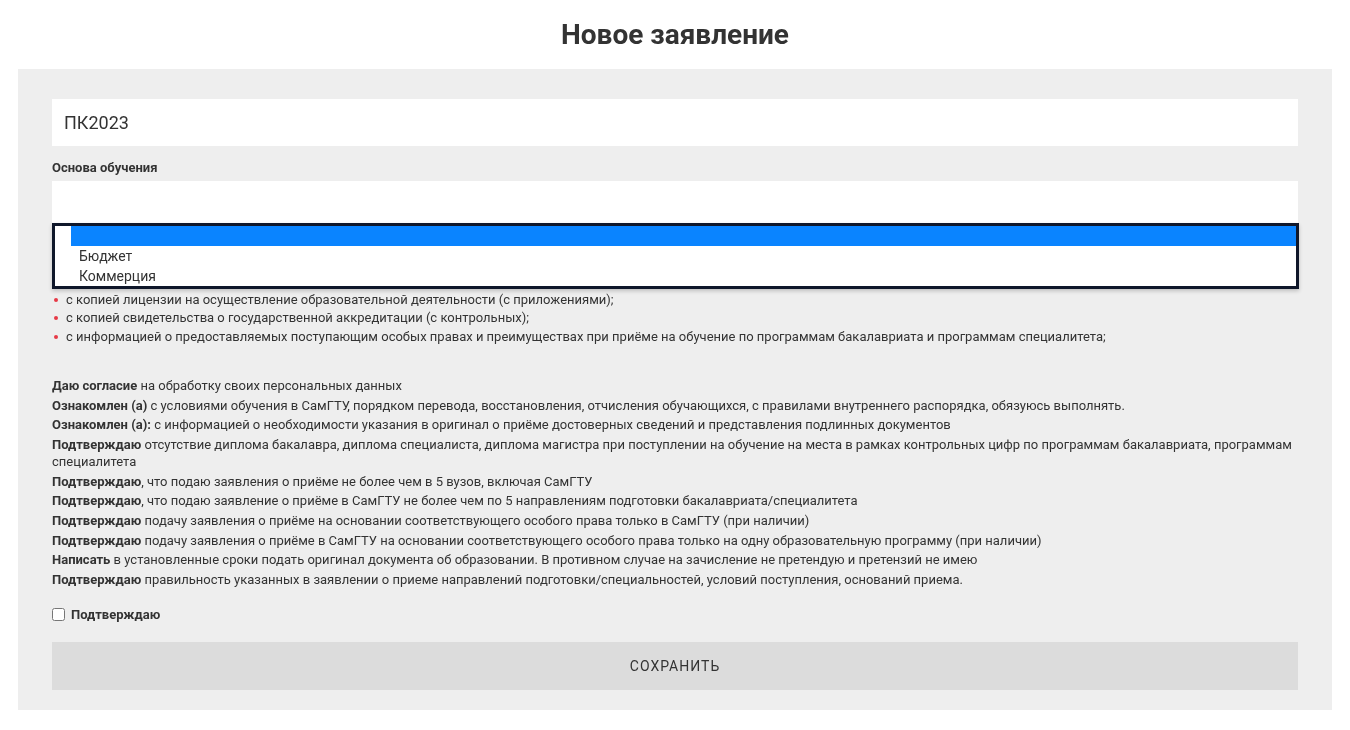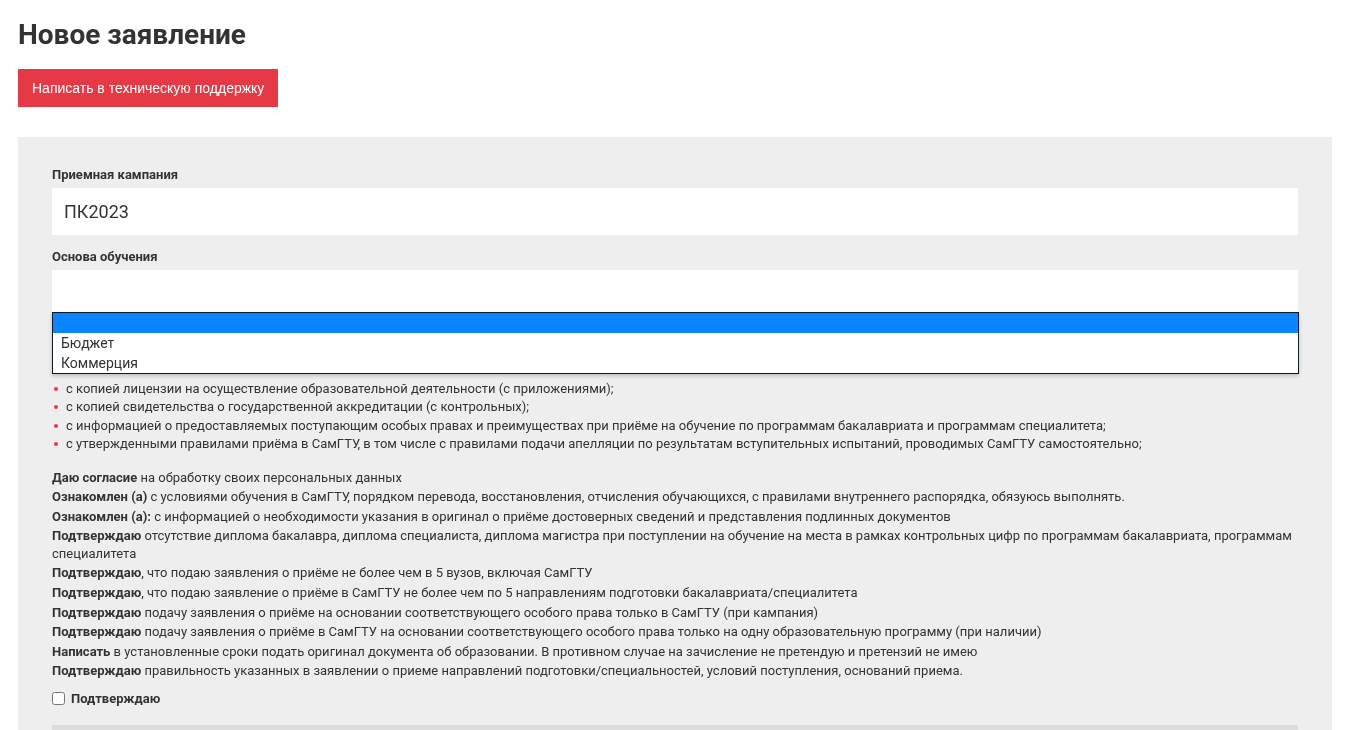--- a/index.html
+++ b/index.html
@@ -14,20 +14,21 @@
       font-size: 14px;
     }
     .page-header {
       padding: 18px 18px 0 18px;
     }
     .page-title {
       font-size: 28px;
       font-weight: 700;
       color: #333;
       margin-bottom: 18px;
+      text-align: center;
     }
     .support-button {
       display: inline-block;
       background: #e63946;
       color: #fff;
       padding: 11px 14px;
       font-size: 14px;
       border: none;
       cursor: pointer;
       margin-bottom: 30px;
@@ -72,23 +73,24 @@
       color: #333;
       cursor: pointer;
       height: 42px;
     }
     .dropdown-menu {
       position: absolute;
       top: 100%;
       left: 0;
       right: -1px;
       background: #fff;
-      border: 1px solid #0f172a;
+      border: 3px solid #0f172a;
       box-shadow: 0 2px 4px rgba(0,0,0,0.2);
       z-index: 10;
+      padding-left: 16px;
     }
     .dropdown-option {
       padding: 2px 8px;
       font-size: 14px;
       color: #333;
       cursor: pointer;
     }
     .dropdown-option.selected {
       background: #0a84ff;
       color: #fff;
@@ -98,21 +100,21 @@
       font-size: 13px;
       line-height: 1.35;
       color: #333;
     }
     .info-heading {
       font-weight: 700;
       margin-bottom: 4px;
     }
     .bullet-list {
       list-style: none;
-      margin-bottom: 16px;
+      margin-bottom: 32px;
     }
     .bullet-list li {
       position: relative;
       padding-left: 14px;
       margin-bottom: 1px;
     }
     .bullet-list li::before {
       content: '';
       position: absolute;
       left: 2px;
@@ -122,21 +124,21 @@
       background: #e63946;
       border-radius: 50%;
     }
     .consent-block {
       margin-bottom: 2px;
     }
     .consent-block strong {
       font-weight: 700;
     }
     .consent-list {
-      margin-bottom: 10px;
+      margin-bottom: 18px;
     }
     .confirm-row {
       display: flex;
       align-items: center;
       gap: 6px;
       margin-bottom: 18px;
     }
     .confirm-checkbox {
       width: 13px;
       height: 13px;
@@ -156,57 +158,54 @@
       color: #333;
       cursor: pointer;
       font-family: inherit;
     }
   </style>
 </head>
 <body>
 
 <div class="page-header">
   <h1 class="page-title">Новое заявление</h1>
-  <button class="support-button">Написать в техническую поддержку</button>
 </div>
 
 <div class="form-panel">
 
-  <label class="field-label">Приемная кампания</label>
   <div class="select-wrapper">
     <div class="select-input">ПК2023</div>
   </div>
 
   <label class="field-label">Основа обучения</label>
   <div class="dropdown-container">
     <div class="dropdown-input"></div>
     <div class="dropdown-menu">
       <div class="dropdown-option selected">&nbsp;</div>
       <div class="dropdown-option">Бюджет</div>
       <div class="dropdown-option">Коммерция</div>
     </div>
   </div>
 
   <div class="info-section">
     <div class="info-heading">Ознакомлен (а):</div>
     <ul class="bullet-list">
       <li>с копией лицензии на осуществление образовательной деятельности (с приложениями);</li>
       <li>с копией свидетельства о государственной аккредитации (с контрольных);</li>
       <li>с информацией о предоставляемых поступающим особых правах и преимуществах при приёме на обучение по программам бакалавриата и программам специалитета;</li>
-      <li>с утвержденными правилами приёма в СамГТУ, в том числе с правилами подачи апелляции по результатам вступительных испытаний, проводимых СамГТУ самостоятельно;</li>
     </ul>
 
     <div class="consent-list">
       <div class="consent-block"><strong>Даю согласие</strong><span> на обработку своих персональных данных</span></div>
       <div class="consent-block"><strong>Ознакомлен (а)</strong><span> с условиями обучения в СамГТУ, порядком перевода, восстановления, отчисления обучающихся, с правилами внутреннего распорядка, обязуюсь выполнять.</span></div>
       <div class="consent-block"><strong>Ознакомлен (а):</strong><span> с информацией о необходимости указания в оригинал о приёме достоверных сведений и представления подлинных документов</span></div>
       <div class="consent-block"><strong>Подтверждаю</strong><span> отсутствие диплома бакалавра, диплома специалиста, диплома магистра при поступлении на обучение на места в рамках контрольных цифр по программам бакалавриата, программам специалитета</span></div>
       <div class="consent-block"><strong>Подтверждаю</strong><span>, что подаю заявления о приёме не более чем в 5 вузов, включая СамГТУ</span></div>
       <div class="consent-block"><strong>Подтверждаю</strong><span>, что подаю заявление о приёме в СамГТУ не более чем по 5 направлениям подготовки бакалавриата/специалитета</span></div>
-      <div class="consent-block"><strong>Подтверждаю</strong><span> подачу заявления о приёме на основании соответствующего особого права только в СамГТУ (при кампания)</span></div>
+      <div class="consent-block"><strong>Подтверждаю</strong><span> подачу заявления о приёме на основании соответствующего особого права только в СамГТУ (при наличии)</span></div>
       <div class="consent-block"><strong>Подтверждаю</strong><span> подачу заявления о приёме в СамГТУ на основании соответствующего особого права только на одну образовательную программу (при наличии)</span></div>
       <div class="consent-block"><strong>Написать</strong><span> в установленные сроки подать оригинал документа об образовании. В противном случае на зачисление не претендую и претензий не имею</span></div>
       <div class="consent-block"><strong>Подтверждаю</strong><span> правильность указанных в заявлении о приеме направлений подготовки/специальностей, условий поступления, оснований приема.</span></div>
     </div>
 
     <div class="confirm-row">
       <input type="checkbox" class="confirm-checkbox" style="">
       <span class="confirm-label">Подтверждаю</span>
     </div>
 

